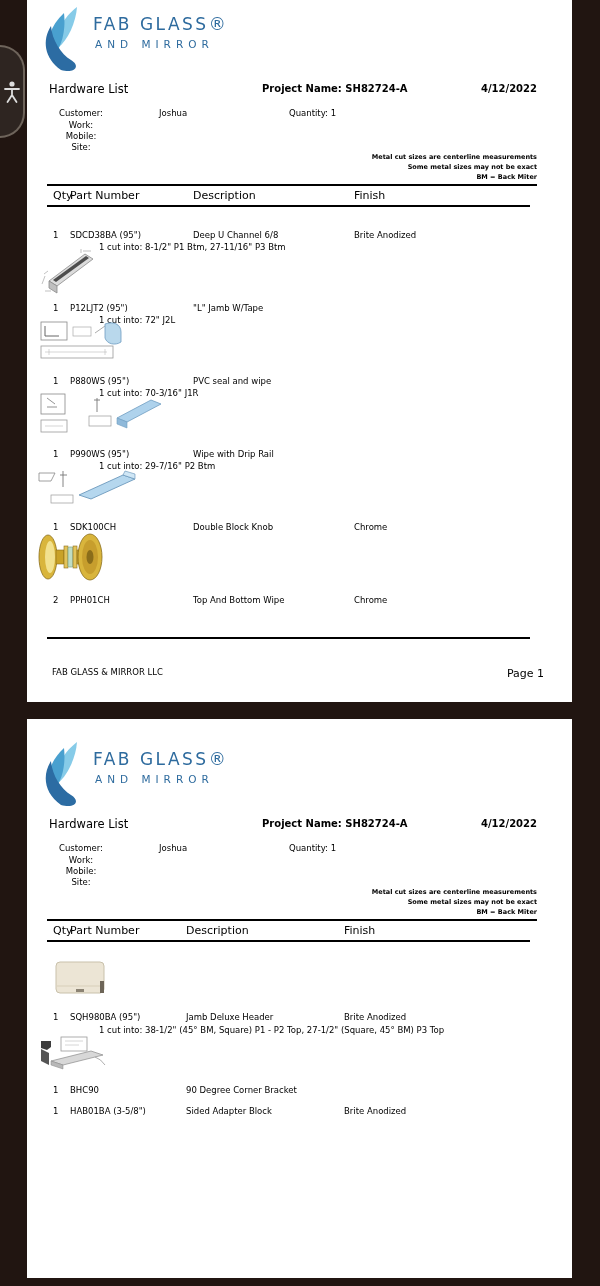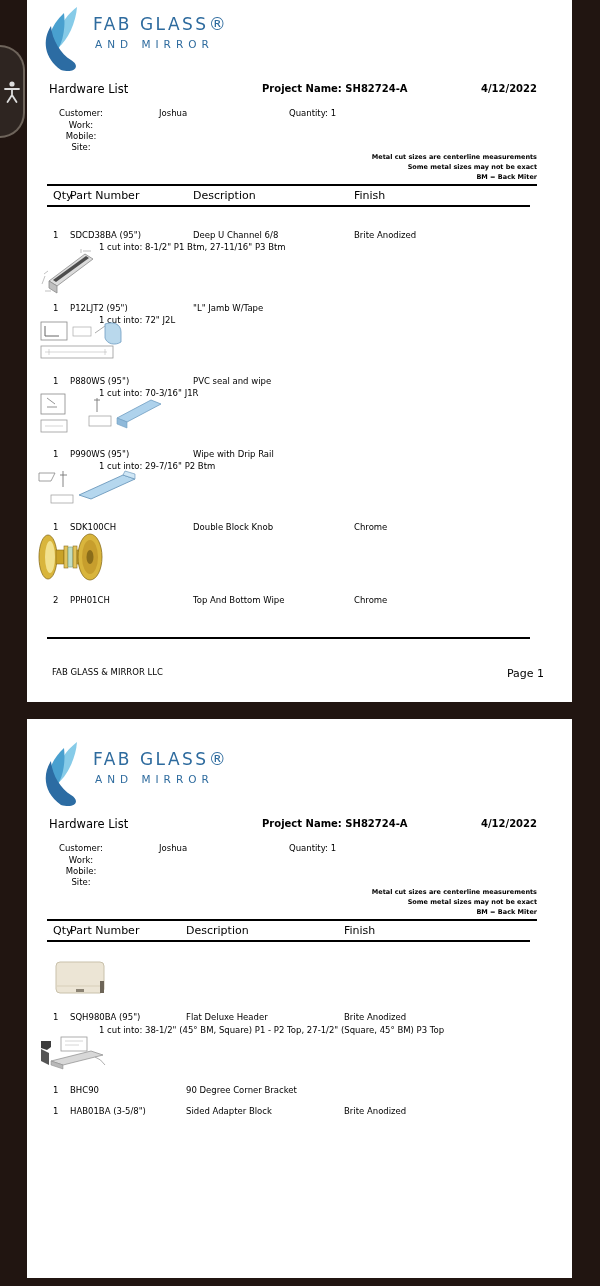--- a/index.html
+++ b/index.html
@@ -179,21 +179,21 @@
 
     <svg class="prod" style="left:27px;top:240px" width="54" height="40" viewBox="0 0 54 40">
       <rect x="2" y="3" width="48" height="31" rx="4" fill="#ece5d5" stroke="#c9c1ab" stroke-width="1"></rect>
       <path d="M3,27 h46" stroke="#d8cfba" stroke-width="1.2"></path>
       <rect x="46" y="22" width="4" height="12" fill="#6d6557"></rect>
       <rect x="22" y="30" width="8" height="3" fill="#8c8474"></rect>
     </svg>
 
     <div class="cell c-qty" style="top:293px">1</div>
     <div class="cell c-part" style="top:293px">SQH980BA (95")</div>
-    <div class="cell c-desc" style="top:293px">Flat Deluxe Header</div>
+    <div class="cell c-desc" style="top:293px">Jamb Deluxe Header</div>
     <div class="cell c-finish" style="top:293px">Brite Anodized</div>
     <div class="cut" style="top:306px">1 cut into: 38-1/2" (45° BM, Square) P1 - P2 Top, 27-1/2" (Square, 45° BM) P3 Top</div>
     <svg class="prod" style="left:12px;top:316px" width="76" height="36" viewBox="0 0 76 36">
       <rect x="22" y="2" width="26" height="14" fill="#fff" stroke="#999" stroke-width="0.8"></rect>
       <path d="M26,6 h18 M26,10 h14" stroke="#ccc" stroke-width="0.8"></path>
       <path d="M2,6 h10 v6 l-4,3 -6,-2 z" fill="#3d3d3d"></path>
       <path d="M2,14 l8,4 v12 l-8,-4 z" fill="#555"></path>
       <polygon points="12,26 52,16 64,20 24,30" fill="#d8d8d8" stroke="#8a8a8a" stroke-width="0.7"></polygon>
       <polygon points="12,26 24,30 24,34 12,30" fill="#b8b8b8" stroke="#8a8a8a" stroke-width="0.5"></polygon>
       <path d="M56,22 q6,2 10,8" stroke="#9a9a9a" fill="none" stroke-width="0.8"></path>

